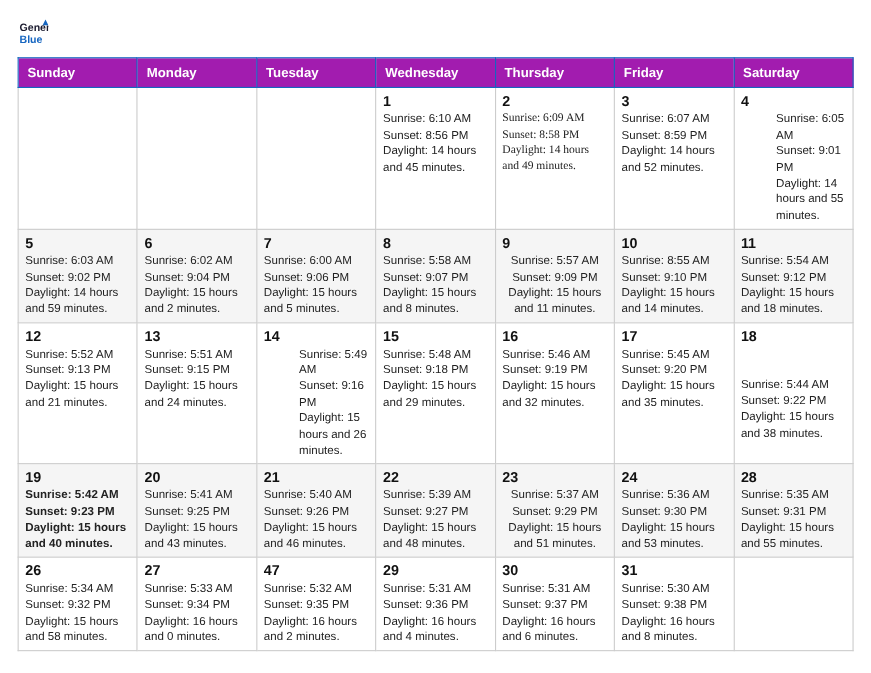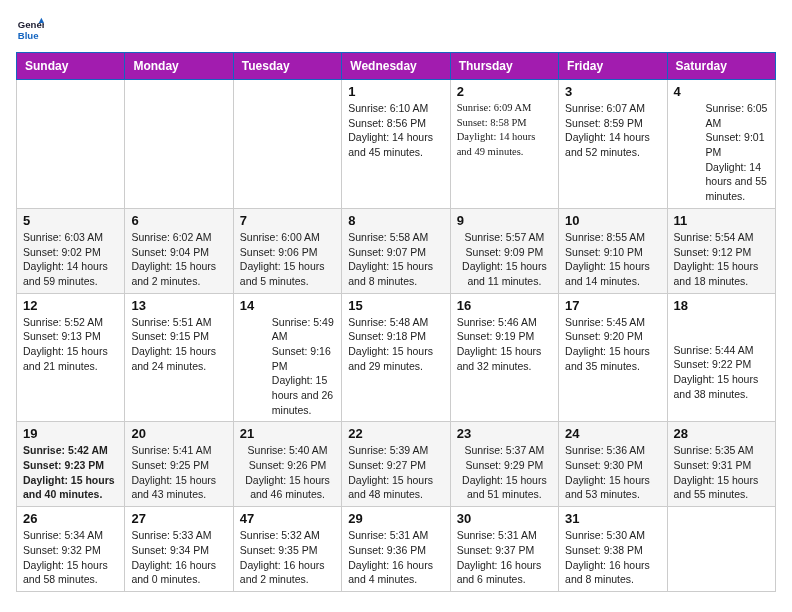--- a/index.html
+++ b/index.html
@@ -253,21 +253,21 @@
 Daylight: 15 hours and 40 minutes.</div>
         </td>
         <td>
           <div class="day-number">20</div>
           <div class="day-info" style="white-space: pre-line;">Sunrise: 5:41 AM
 Sunset: 9:25 PM
 Daylight: 15 hours and 43 minutes.</div>
         </td>
         <td>
           <div class="day-number">21</div>
-          <div class="day-info" style="white-space: pre-line; text-align: center;">Sunrise: 5:40 AM
+          <div class="day-info" style="white-space: pre-line;">Sunrise: 5:40 AM
 Sunset: 9:26 PM
 Daylight: 15 hours and 46 minutes.</div>
         </td>
         <td>
           <div class="day-number">22</div>
           <div class="day-info" style="white-space: pre-line;">Sunrise: 5:39 AM
 Sunset: 9:27 PM
 Daylight: 15 hours and 48 minutes.</div>
         </td>
         <td>

